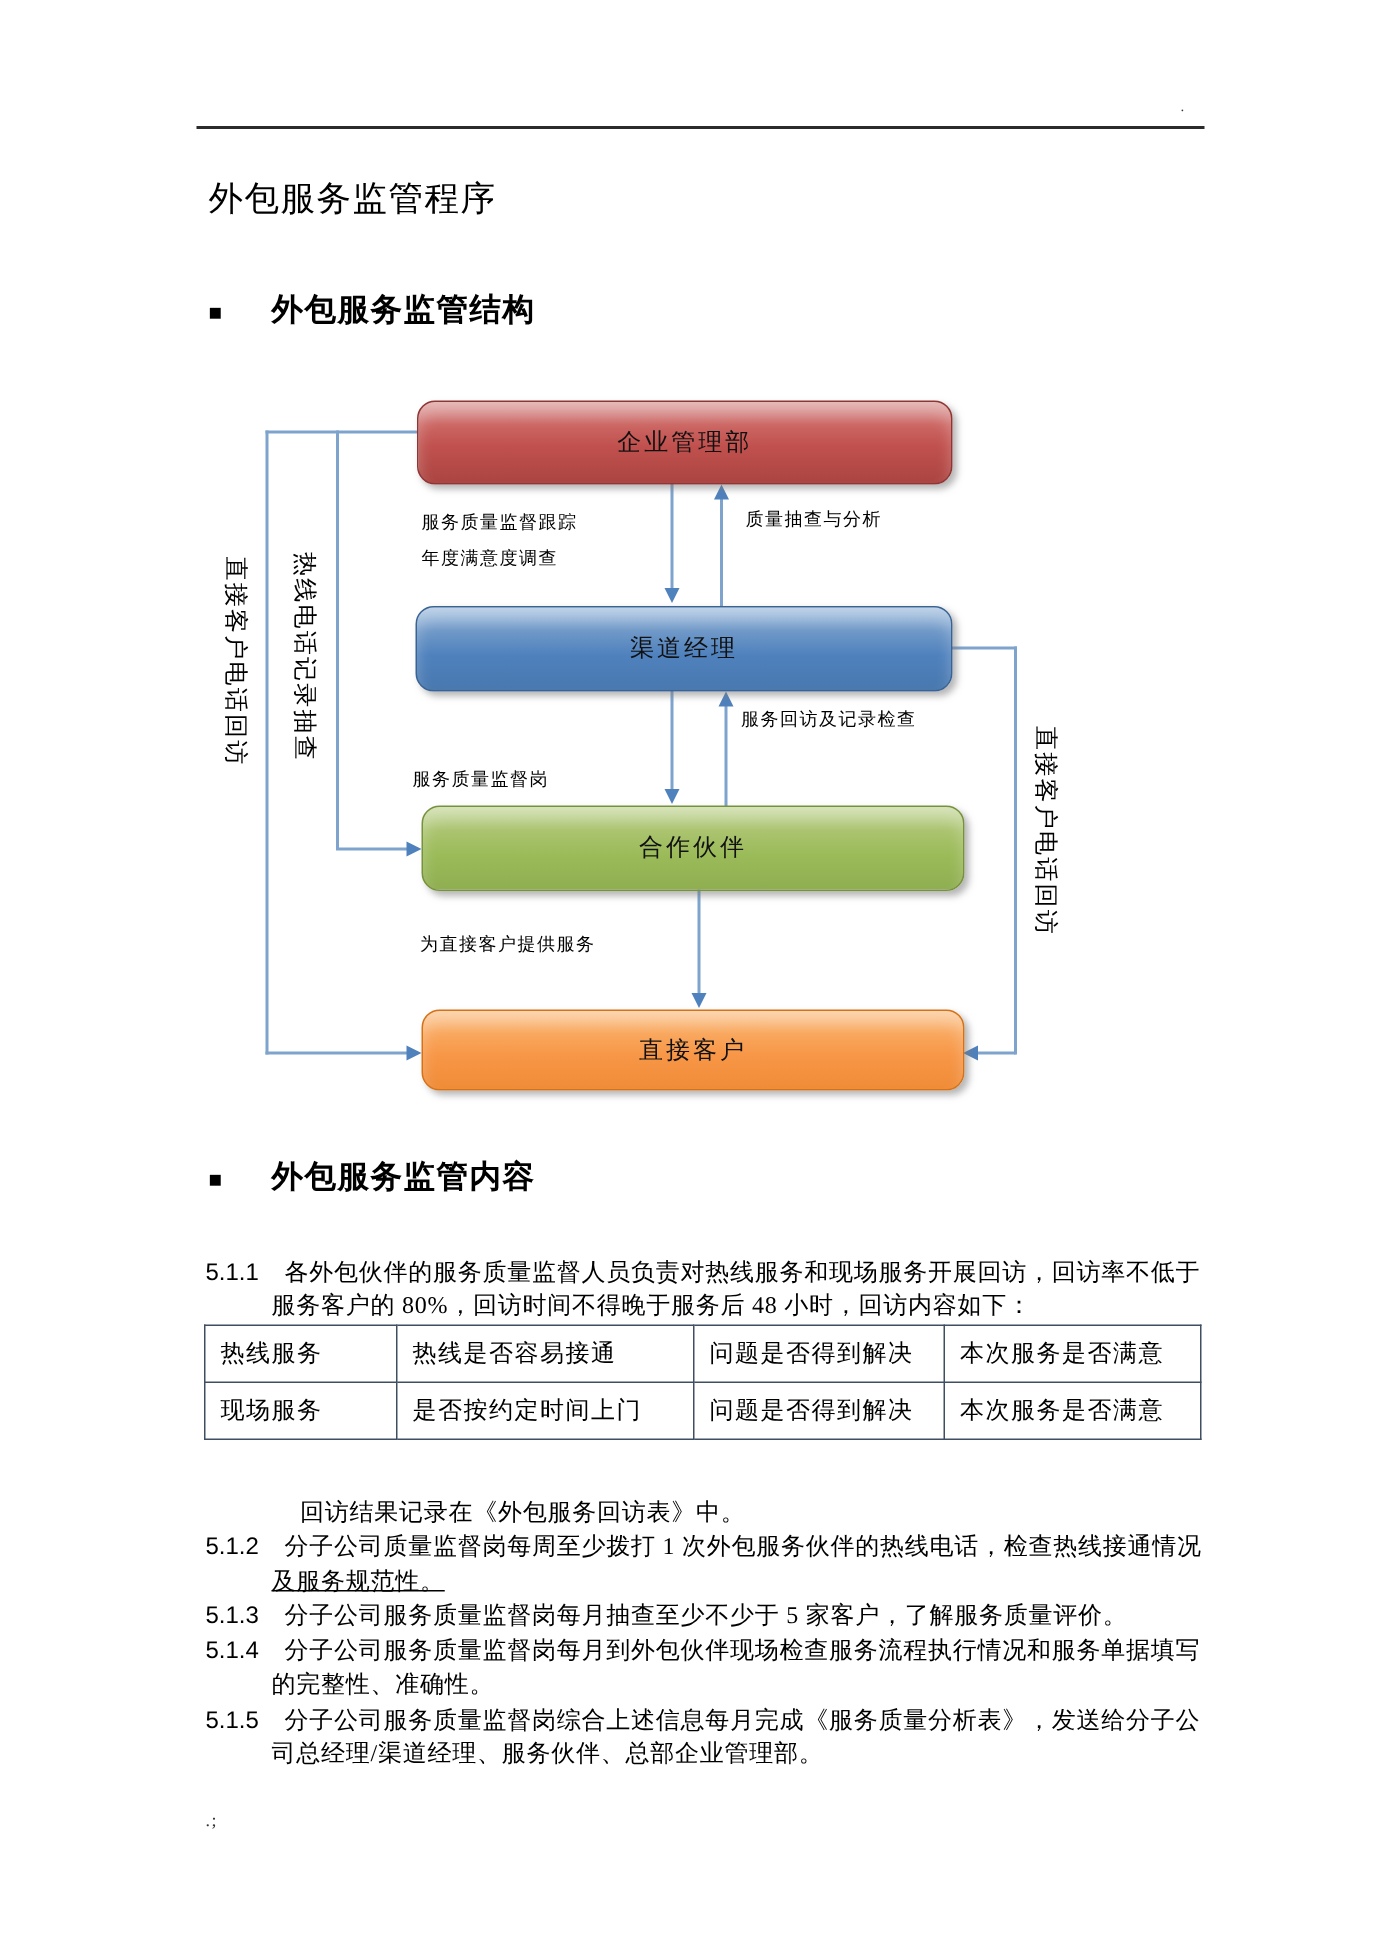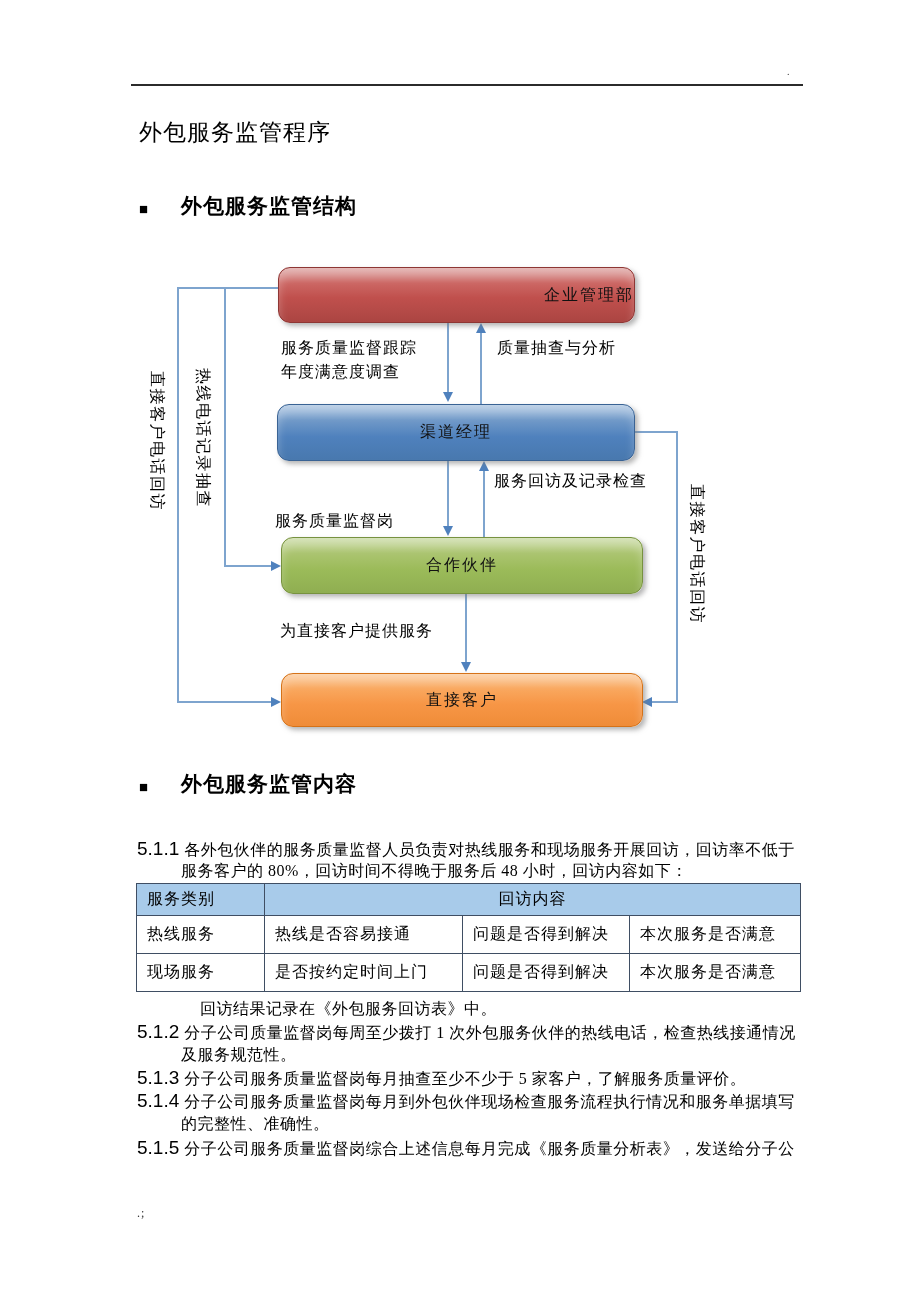--- a/index.html
+++ b/index.html
@@ -13,36 +13,36 @@
   .header-dot{position:absolute;left:787px;top:70px;width:4px;height:4px;font-size:10px;color:#3a3a3a;line-height:4px;}
   .doc-title{position:absolute;left:139px;top:117px;font-size:23px;letter-spacing:1px;}
   .sec-bullet{position:absolute;font-size:15px;color:#000;font-family:"Liberation Sans","DejaVu Sans",sans-serif;}
   .sec-title{position:absolute;font-size:21px;font-weight:bold;font-family:"Liberation Sans","DejaVu Sans",sans-serif;letter-spacing:1px;}
   
   .node{
     position:absolute;border-radius:12px;display:flex;align-items:center;justify-content:center;
     font-size:16px;letter-spacing:2px;color:#111;
     box-shadow:3px 3px 5px rgba(120,120,120,.55), inset 0 8px 10px rgba(255,255,255,.28);
   }
-  .node-red{background:linear-gradient(180deg,#dca19f 0%,#cc6764 28%,#c0504d 55%,#ab4542 100%);border:1px solid #8e3634;justify-content:flex-end;}
+  .node-red{background:linear-gradient(180deg,#dca19f 0%,#cc6764 28%,#c0504d 55%,#ab4542 100%);border:1px solid #8e3634;}
   .node-blue{background:linear-gradient(180deg,#a9c3e0 0%,#7099c8 28%,#4f81bd 58%,#4878ae 100%);border:1px solid #3a6394;}
   .node-green{background:linear-gradient(180deg,#c8d9a1 0%,#abc470 28%,#9bbb59 58%,#8fae51 100%);border:1px solid #77923f;}
   .node-orange{background:linear-gradient(180deg,#fbc693 0%,#f9a85f 28%,#f79646 58%,#ef8c38 100%);border:1px solid #d57218;}
   .cline{position:absolute;background:#7ea4ce;}
   .ah{position:absolute;width:0;height:0;}
   .ah-down{border-left:5px solid transparent;border-right:5px solid transparent;border-top:10px solid #4f81bd;}
   .ah-up{border-left:5px solid transparent;border-right:5px solid transparent;border-bottom:10px solid #4f81bd;}
   .ah-right{border-top:5px solid transparent;border-bottom:5px solid transparent;border-left:10px solid #4f81bd;}
   .ah-left{border-top:5px solid transparent;border-bottom:5px solid transparent;border-right:10px solid #4f81bd;}
-  .elabel{position:absolute;font-size:16px;letter-spacing:1px;white-space:nowrap;}
+  .elabel{position:absolute;font-size:12px;letter-spacing:1px;white-space:nowrap;}
   .vlabel{position:absolute;font-size:16px;letter-spacing:1.5px;white-space:nowrap;
           transform:rotate(90deg);transform-origin:left top;}
   
   .bodyline{position:absolute;font-size:16px;letter-spacing:.5px;white-space:nowrap;line-height:19px;}
-  .clause-num{font-family:"Liberation Sans","DejaVu Sans",sans-serif;font-size:19px;letter-spacing:0;margin-right:5px;}
+  .clause-num{font-family:"Liberation Sans","DejaVu Sans",sans-serif;font-size:16px;letter-spacing:0;margin-right:17px;}
   
   .review-table{position:absolute;left:136px;top:883px;border-collapse:collapse;table-layout:fixed;
                 font-size:16px;font-family:"Liberation Serif","DejaVu Serif",serif;}
   .review-table td,.review-table th{border:1px solid #3f4e63;padding:0 0 0 10px;text-align:left;
                 font-weight:normal;letter-spacing:1px;overflow:hidden;}
   .review-table th{background:#a8cbea;height:31px;}
   .review-table td{height:37px;margin-top:16px;}
   .review-table .cspan{text-align:center;padding:0;}
   .footer-mark{position:absolute;left:137px;top:1206px;font-size:12px;color:#333;letter-spacing:1px;}
 </style>
@@ -121,54 +121,51 @@
   <div class="bodyline" style="left:181px;top:861px;">服务客户的 80%，回访时间不得晚于服务后 48 小时，回访内容如下：</div>
 
   <table class="review-table">
     <colgroup>
         <col style="width:128px">
         <col style="width:198px">
         <col style="width:167px">
         <col style="width:171px">
       </colgroup>
     <tbody>
-        <tr>
-      <th>服务类别</th>
-      <th class="cspan" colspan="3">回访内容</th>
-    </tr>
     <tr>
       <td>热线服务</td>
       <td>热线是否容易接通</td>
       <td>问题是否得到解决</td>
       <td>本次服务是否满意</td>
     </tr>
     <tr>
       <td>现场服务</td>
       <td>是否按约定时间上门</td>
       <td>问题是否得到解决</td>
       <td>本次服务是否满意</td>
     </tr>
   </tbody>
     </table>
 
   <div class="bodyline" style="left:184px;top:999px;margin-left:16px;">回访结果记录在《外包服务回访表》中。</div>
 
   <div class="bodyline" style="left:137px;top:1022px;">
     <span class="clause-num">5.1.2</span><span>分子公司质量监督岗每周至少拨打 1 次外包服务伙伴的热线电话，检查热线接通情况</span>
   </div>
-  <div class="bodyline" style="left:181px;top:1045px;">及服务规范性。</div>
+  <div class="bodyline" style="left:181px;top:1045px;text-decoration:underline;">及服务规范性。</div>
 
   <div class="bodyline" style="left:137px;top:1068px;">
     <span class="clause-num">5.1.3</span><span>分子公司服务质量监督岗每月抽查至少不少于 5 家客户，了解服务质量评价。</span>
   </div>
 
   <div class="bodyline" style="left:137px;top:1091px;">
     <span class="clause-num">5.1.4</span><span>分子公司服务质量监督岗每月到外包伙伴现场检查服务流程执行情况和服务单据填写</span>
   </div>
   <div class="bodyline" style="left:181px;top:1114px;">的完整性、准确性。</div>
 
   <div class="bodyline" style="left:137px;top:1138px;">
     <span class="clause-num">5.1.5</span><span>分子公司服务质量监督岗综合上述信息每月完成《服务质量分析表》，发送给分子公</span>
   </div>
+  <div class="bodyline" style="left:181px;top:1160px;">司总经理/渠道经理、服务伙伴、总部企业管理部。</div>
 
   <div class="footer-mark">.;</div>
 
 </div>
 
 </body></html>

